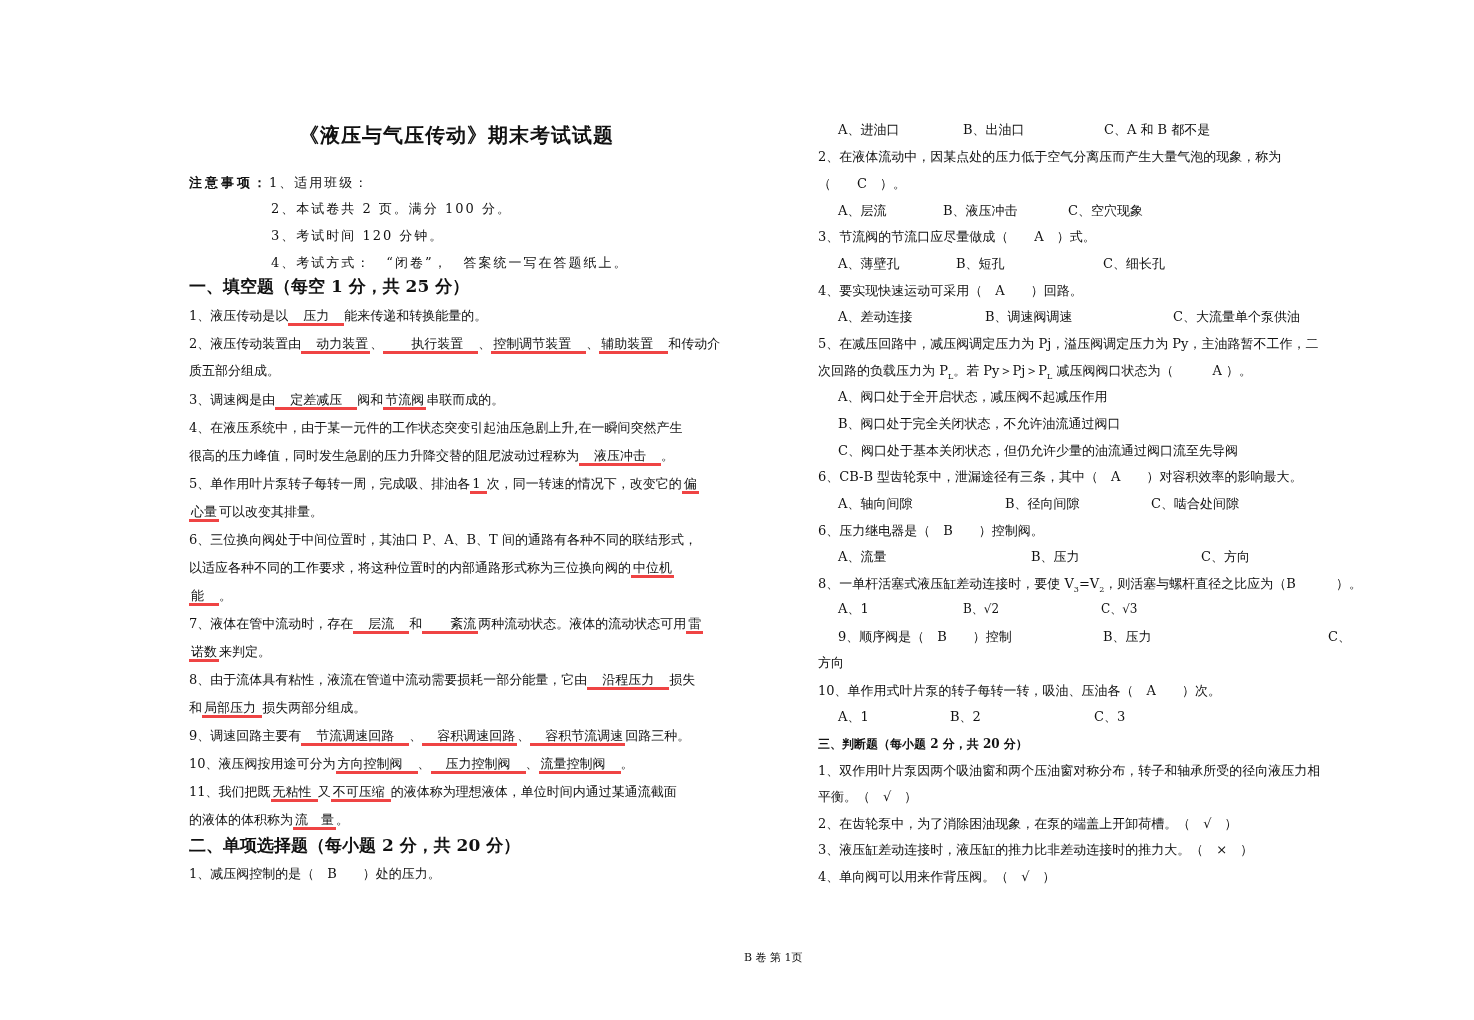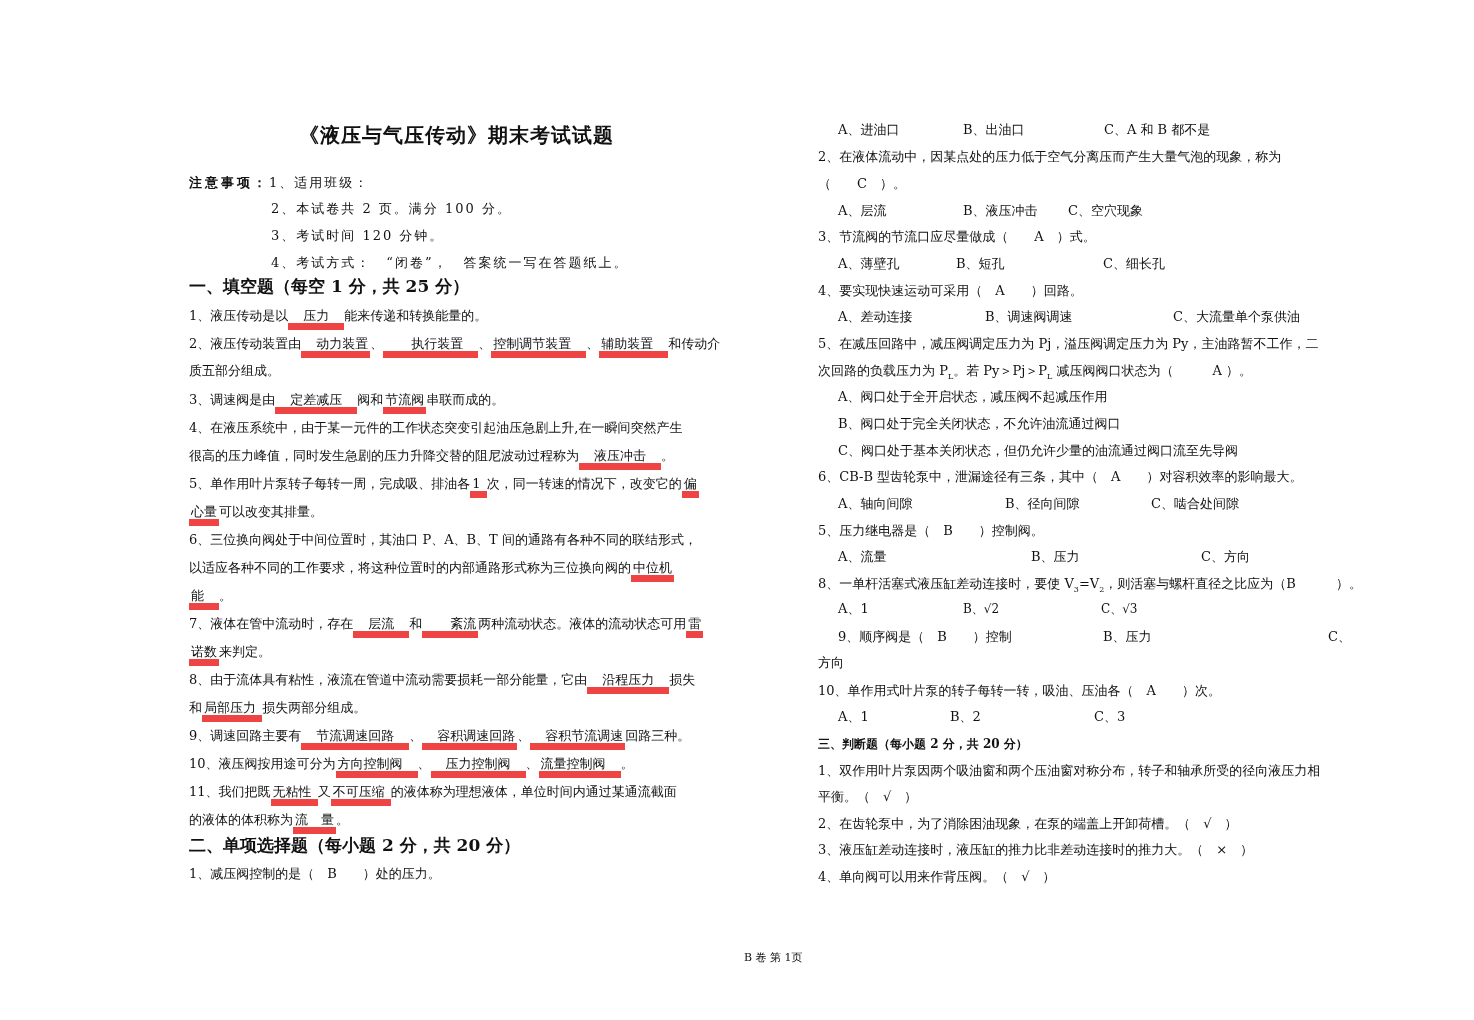--- a/index.html
+++ b/index.html
@@ -8,21 +8,21 @@
   .page { position:absolute; left:0; top:0; width:1474px; height:1020px;border-radius:26px; }
   .col { position:absolute; top:0; }
   .col-left { left:189px; width:535px; }
   .col-right { left:818px; width:535px; }
   .line { position:absolute; white-space:nowrap; font-size:13px; line-height:18px; }
   .title { font-size:20px; font-weight:bold; line-height:26px; letter-spacing:1px; }
   .notice-label { font-weight:bold; letter-spacing:3px;text-align:right; }
   .spaced { letter-spacing:2px; }
   .sec-head { font-size:17px; font-weight:bold; line-height:22px; }
   .sec-head-sm { font-size:12px; font-weight:bold; }
-  u.blank { text-decoration:none; border-bottom:7px solid #ef4444; padding:0 2px; }
+  u.blank { text-decoration:none; border-bottom:3px solid #ef4444; padding:0 2px; }
   .opt { position:absolute; white-space:nowrap; }
   .footer { position:absolute; left:744px; top:950px; font-size:11px; }
   sub { font-size:8px; }
   .sqrt { font-size:12px; }
 </style>
 </head>
 <body>
 
 <div class="page">
 
@@ -108,21 +108,21 @@
     <div class="line" style="left:0; top:121px; width:535px; height:18px;">
       <span class="opt" style="left:20px;">A、进油口</span>
       <span class="opt" style="left:145px;">B、出油口</span>
       <span class="opt" style="left:286px;">C、A 和 B 都不是</span>
     </div>
 
     <div class="line" style="left:0; top:148px;">2、在液体流动中，因某点处的压力低于空气分离压而产生大量气泡的现象，称为</div>
     <div class="line" style="left:0; top:175px;">（　　C　）。</div>
     <div class="line" style="left:0; top:202px; width:535px; height:18px;">
       <span class="opt" style="left:20px;">A、层流</span>
-      <span class="opt" style="left:125px;margin-left:20px;">B、液压冲击</span>
+      <span class="opt" style="left:125px;">B、液压冲击</span>
       <span class="opt" style="left:250px;">C、空穴现象</span>
     </div>
 
     <div class="line" style="left:0; top:228px;">3、节流阀的节流口应尽量做成（　　A　）式。</div>
     <div class="line" style="left:0; top:255px; width:535px; height:18px;">
       <span class="opt" style="left:20px;">A、薄壁孔</span>
       <span class="opt" style="left:138px;">B、短孔</span>
       <span class="opt" style="left:285px;">C、细长孔</span>
     </div>
 
@@ -141,21 +141,21 @@
     <div class="line" style="left:20px; top:415px;">B、阀口处于完全关闭状态，不允许油流通过阀口</div>
     <div class="line" style="left:20px; top:442px;">C、阀口处于基本关闭状态，但仍允许少量的油流通过阀口流至先导阀</div>
 
     <div class="line" style="left:0; top:468px;">6、CB-B 型齿轮泵中，泄漏途径有三条，其中（　A　　）对容积效率的影响最大。</div>
     <div class="line" style="left:0; top:495px; width:535px; height:18px;">
       <span class="opt" style="left:20px;">A、轴向间隙</span>
       <span class="opt" style="left:187px;">B、径向间隙</span>
       <span class="opt" style="left:333px;">C、啮合处间隙</span>
     </div>
 
-    <div class="line" style="left:0; top:522px;">5、压力继电器是（　B　　）控制阀。</div>
+    <div class="line" style="left:0; top:522px;">6、压力继电器是（　B　　）控制阀。</div>
     <div class="line" style="left:0; top:548px; width:535px; height:18px;">
       <span class="opt" style="left:20px;">A、流量</span>
       <span class="opt" style="left:213px;">B、压力</span>
       <span class="opt" style="left:383px;">C、方向</span>
     </div>
 
     <div class="line" style="left:0; top:575px; width:535px;">
       <span>8、一单杆活塞式液压缸差动连接时，要使 V</span><sub>3</sub><span>=V</span><sub>2</sub><span>，则活塞与螺杆直径之比应为（B</span><span style="position:absolute; left:518px;">）。</span>
     </div>
     <div class="line" style="left:0; top:600px; width:535px; height:18px;">

